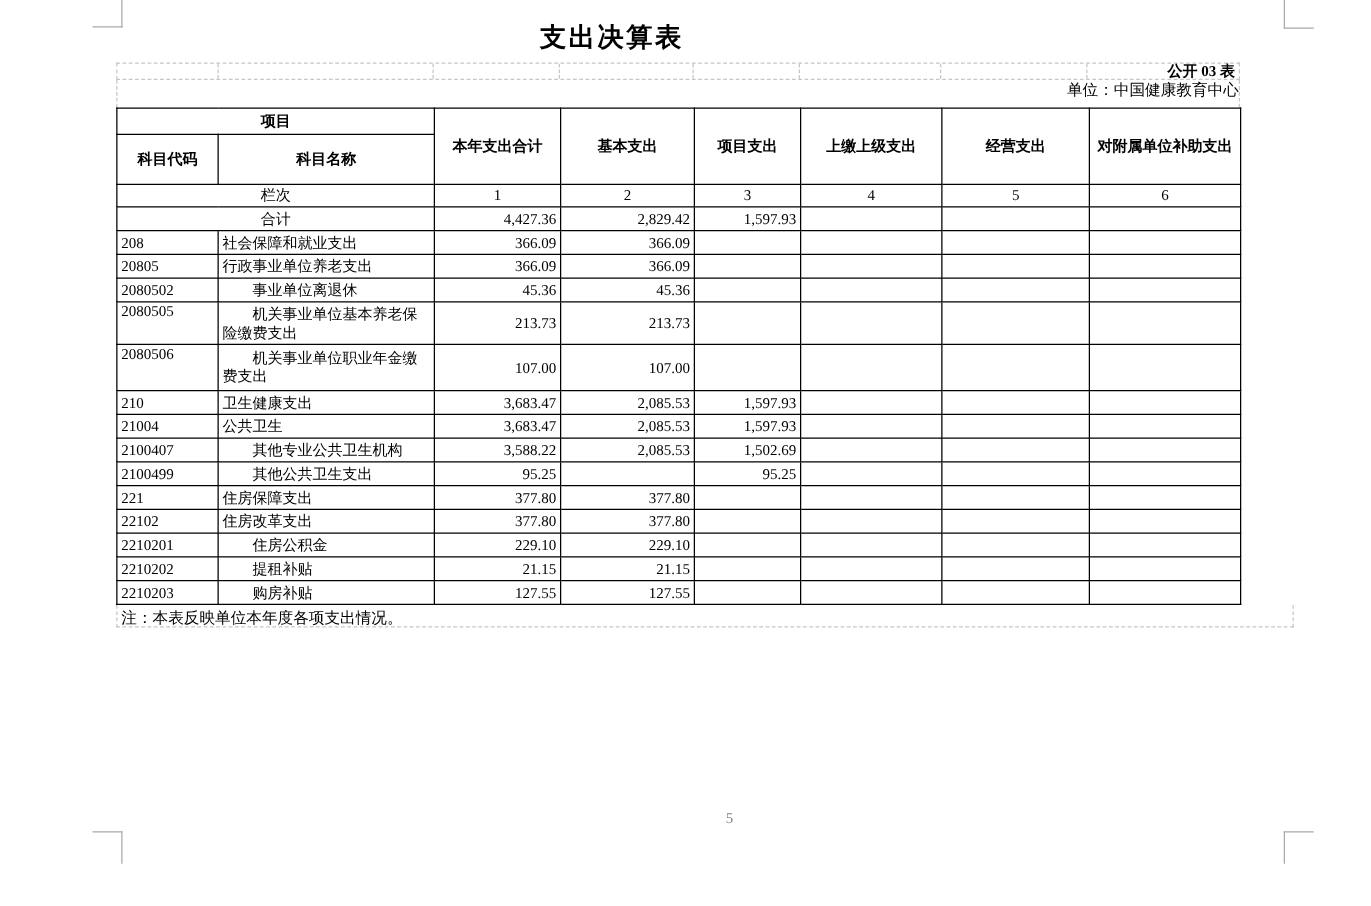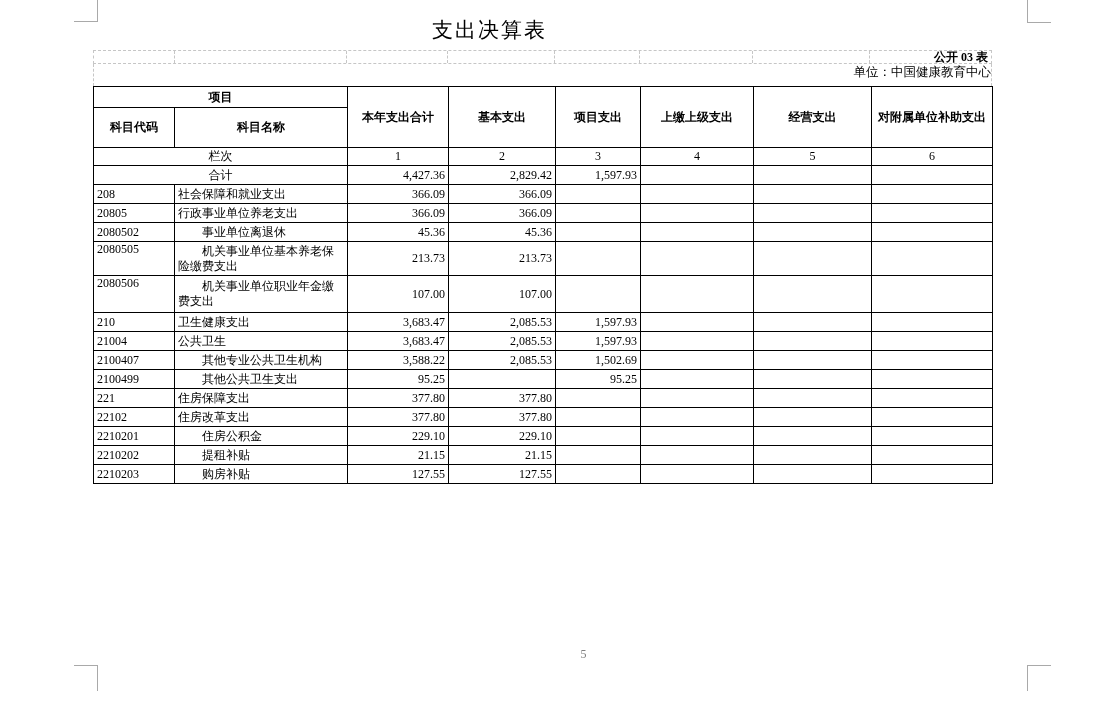--- a/index.html
+++ b/index.html
@@ -11,21 +11,21 @@
   
   .mark { position: absolute; }
   .mark-tl { left: 74px; top: 0; width: 23px; height: 21px; border-right: 1px solid #a9a9a9; border-bottom: 1px solid #a9a9a9; }
   .mark-tr { left: 1027px; top: 0; width: 23px; height: 22px; border-left: 1px solid #a9a9a9; border-bottom: 1px solid #a9a9a9; }
   .mark-bl { left: 74px; top: 665px; width: 23px; height: 25px; border-right: 1px solid #a9a9a9; border-top: 1px solid #a9a9a9; }
   .mark-br { left: 1027px; top: 665px; width: 23px; height: 25px; border-left: 1px solid #a9a9a9; border-top: 1px solid #a9a9a9; }
 
   .doc-title {
     position: absolute; top: 16px; left: 0; width: 951px;
     text-align: center; padding-left: 28px; box-sizing: border-box;
-    font-size: 21px; font-weight: normal; letter-spacing: 2px;
+    font-size: 21px; font-weight: bold; letter-spacing: 2px;
   }
 
   .sheet { position: absolute; left: 93px; top: 50px; width: 899px; }
 
   
   .ghost-row1 { display: flex; height: 14px; box-sizing: border-box;
     border: 1px dashed #c6c6c6; }
   .ghost-row1 .gcell { box-sizing: border-box; border-right: 1px dashed #c6c6c6; height: 100%; }
   .ghost-row1 .gcell:last-child { border-right: none; }
   .gcell.code-cell-text { display: flex; align-items: center; justify-content: flex-end;
@@ -281,15 +281,16 @@
       <td class="num">127.55</td>
       <td class="num">127.55</td>
       <td class="num"></td>
       <td class="num"></td>
       <td class="num"></td>
       <td class="num"></td>
     </tr>
   </tbody>
     </table>
 
+  <div class="note-row">注：本表反映单位本年度各项支出情况。</div>
 </div>
 
 <div class="page-num">5</div>
 
 </body></html>

